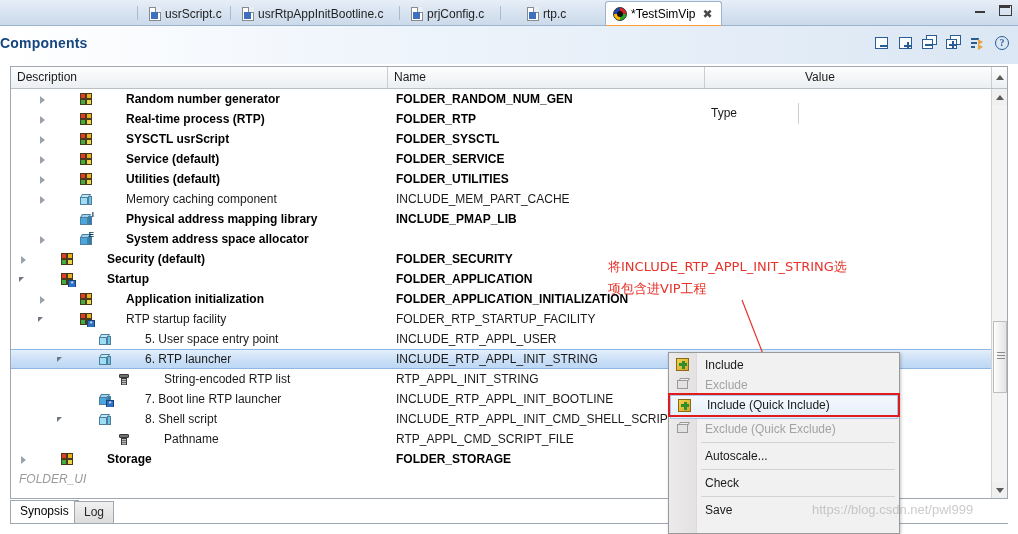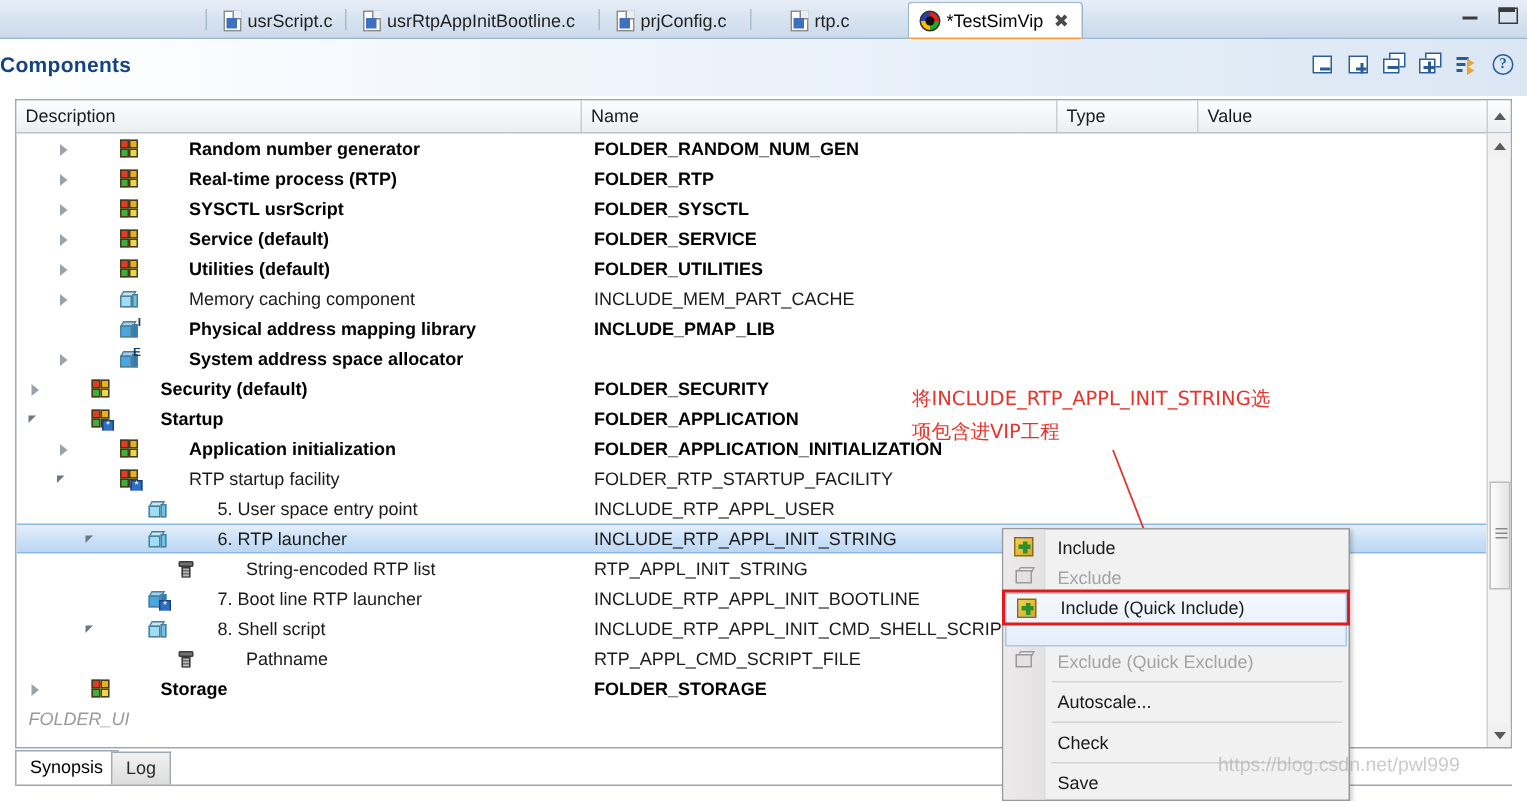--- a/index.html
+++ b/index.html
@@ -113,21 +113,21 @@
     background:linear-gradient(to bottom,#fdfdfd,#eceff2);
     border-bottom:1px solid #b9c0c6;
     display:flex;
   }
   .th{
     height:21px; line-height:21px; padding-left:6px;
     font-size:12px; color:#1a1a1a;
     border-right:1px solid #c9ced3;
     overflow:hidden; white-space:nowrap;
   }
-  .th.c1{width:377px;} .th.c2{width:317px;} .th.c3{width:94px;} .th.c4{flex:1;}
+  .th.c1{width:377px;} .th.c2{width:317px;} .th.c3{width:94px;margin-top:36px;} .th.c4{flex:1;}
   .thead-scroll{
     position:absolute; right:0; top:0; width:16px; height:21px;
     background:linear-gradient(to bottom,#fdfdfd,#eceff2);
     border-left:1px solid #c9ced3;
   }
   .thead-scroll:after{
     content:""; position:absolute; left:4px; top:8px;
     border-left:4px solid transparent; border-right:4px solid transparent;
     border-bottom:5px solid #5a5a5a;
   }
@@ -251,21 +251,21 @@
     border-right:1px solid #dcdcdc;
   }
   .mi{
     position:relative; height:20px; line-height:20px;
     padding-left:36px; font-size:12px; color:#1a1a1a; cursor:default;
     white-space:nowrap; z-index:2;
   }
   .mi.disabled{ color:#a3a3a3; }
   .mi.highlight{
     background:linear-gradient(to bottom,#f4f8fd,#e4eefb);
-    border:1px solid #a9c7e8; margin:0 1px; height:36px; line-height:18px;
+    border:1px solid #a9c7e8; margin:0 1px; height:24px; line-height:18px;
   }
   .mi .mico{ position:absolute; left:6px; top:2px; width:16px;height:15px;}
   .mico.inc .c{position:absolute;left:1px;top:1px;width:13px;height:13px;
      background:linear-gradient(135deg,#f2d24b,#d9a62b); border:1px solid #8a6a18;}
   .mico.inc .plus{position:absolute;left:4px;top:6px;width:8px;height:3px;background:#2f8f2f;}
   .mico.inc .plus2{position:absolute;left:6.5px;top:3.5px;width:3px;height:8px;background:#2f8f2f;}
   .mico.exc .c{position:absolute;left:2px;top:3px;width:11px;height:9px;
      background:#e2e2e2;border:1px solid #9a9a9a;}
   .mico.exc .c2{position:absolute;left:4px;top:1px;width:10px;height:4px;
      background:#efefef;border:1px solid #9a9a9a;transform:skewX(-28deg);}

